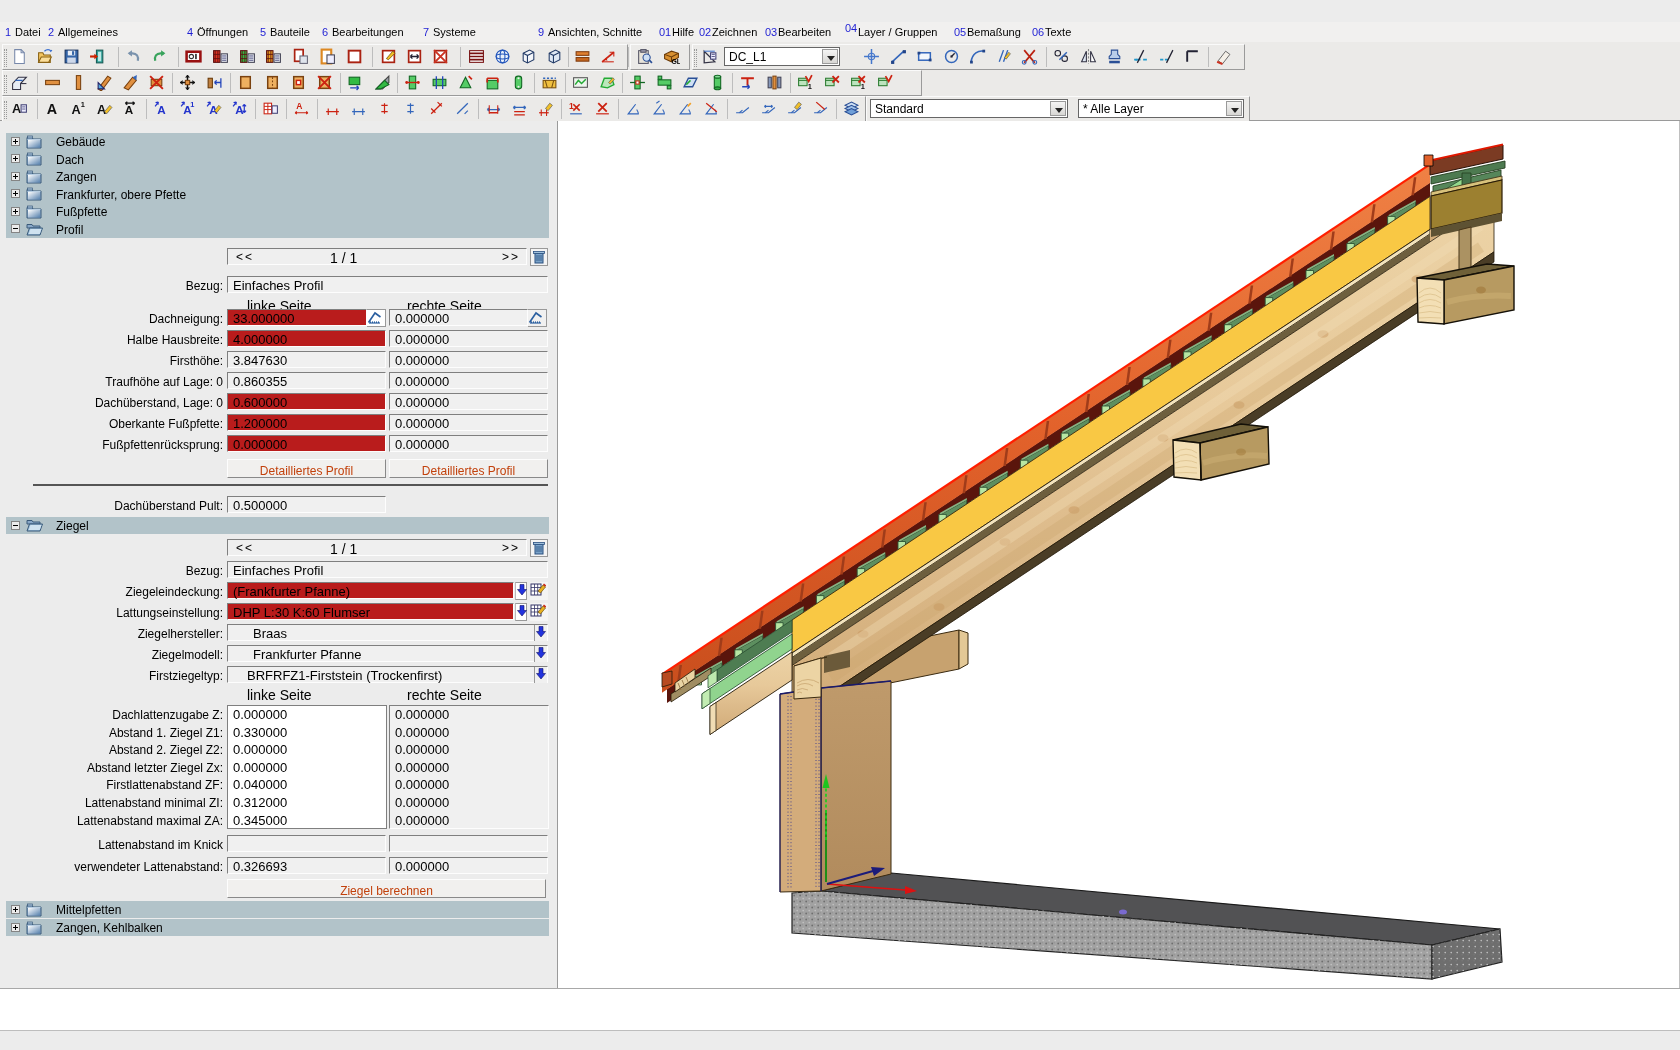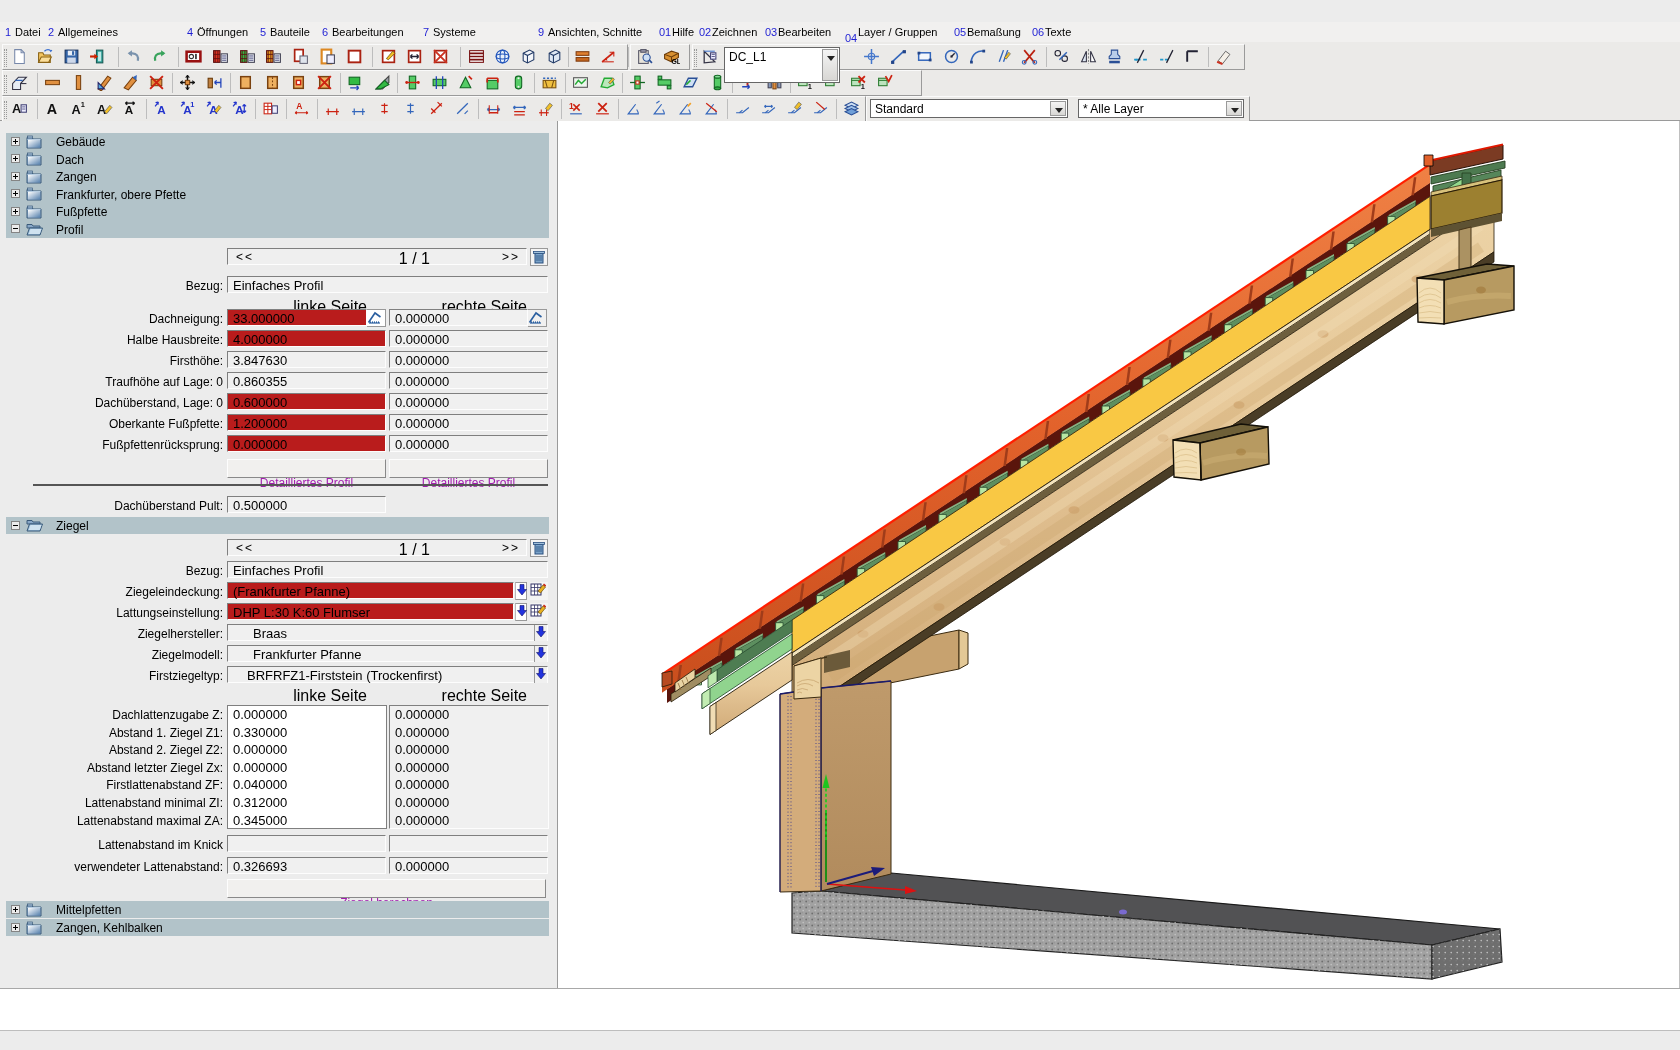--- a/index.html
+++ b/index.html
@@ -36,22 +36,22 @@
 .thdr{position:absolute;left:6px;width:543px;background:#b2c3c9}
 .titem{position:absolute;font-size:12px;color:#000}
 .pm{position:absolute;width:9px;height:9px;border:1px solid #848484;background:#ececec;}
 .pm:before{content:"";position:absolute;left:1px;top:3px;width:5px;height:1px;background:#000}
 .pm.plus:after{content:"";position:absolute;left:3px;top:1px;width:1px;height:5px;background:#000}
 .fld{position:absolute;height:17px;border:1px solid #7f7f7f;border-bottom-color:#fdfdfd;border-right-color:#fdfdfd;
  background:#f0f0f0;font-size:13px;color:#000;padding:1px 0 0 5px;white-space:nowrap}
 .fld.wh{background:#b91c1c}
 .lbl{position:absolute;text-align:right;font-size:12px;color:#000;white-space:nowrap}
 .btn3{position:absolute;background:#f1f0ee;border:1px solid #898989;border-top-color:#fdfdfd;border-left-color:#fdfdfd;
- text-align:center;font-size:12px;color:#a21caf;padding-top:16px}
-.ctr{position:absolute;text-align:right;font-size:16px}
+ text-align:center;font-size:12px;color:#c2410c;padding-top:4px}
+.ctr{position:absolute;text-align:left;font-size:14px}
 
 #view{left:557px;top:121px;width:1123px;height:867px;background:#fff;border-left:1px solid #9a9a9a;border-right:1px solid #c0c0c0}
 
 #wstrip{left:0;top:988px;width:1680px;height:43px;background:#fff;border-top:1px solid #a8a8a8;border-bottom:1px solid #bdbdbd}
 #sbar{left:0;top:1032px;width:1680px;height:18px;background:#ececec;font-size:11px}
 .scell{position:absolute;top:2px;height:15px;border:1px solid #9d9d9d;border-bottom-color:#fff;border-right-color:#fff;
  background:#ececec;padding:1px 0 0 6px}
 </style></head><body>
 <div id="page">
 
@@ -70,21 +70,21 @@
       <span class="abs n" style="left:423px;top:4px">7</span>
       <span class="abs m" style="left:433px;top:4px">Systeme</span>
       <span class="abs n" style="left:538px;top:4px">9</span>
       <span class="abs m" style="left:548px;top:4px">Ansichten, Schnitte</span>
       <span class="abs n" style="left:659px;top:4px">01</span>
       <span class="abs m" style="left:672px;top:4px">Hilfe</span>
       <span class="abs n" style="left:699px;top:4px">02</span>
       <span class="abs m" style="left:712px;top:4px">Zeichnen</span>
       <span class="abs n" style="left:765px;top:4px">03</span>
       <span class="abs m" style="left:778px;top:4px">Bearbeiten</span>
-      <span class="abs n" style="left:845px;top:10px">04</span>
+      <span class="abs n" style="left:845px;top:0">04</span>
       <span class="abs m" style="left:858px;top:4px">Layer / Gruppen</span>
       <span class="abs n" style="left:954px;top:4px">05</span>
       <span class="abs m" style="left:967px;top:4px">Bemaßung</span>
       <span class="abs n" style="left:1032px;top:4px">06</span>
       <span class="abs m" style="left:1045px;top:4px">Texte</span>
     </div>
 <div class="abs" id="tbar">
       <div class="tgrp" style="left:2px;top:2px;width:626px;height:26px"></div>
       <div class="tgrp" style="left:630px;top:2px;width:60px;height:26px"></div>
       <div class="tgrp" style="left:692px;top:2px;width:553px;height:26px"></div>
@@ -785,21 +785,21 @@
         </svg>
       </div>
       <div class="tsep" style="left:836px;top:57px"></div>
       <div class="tbtn" style="left:840px;top:55px">
         <svg width="17" height="17" viewBox="0 0 16 16">
           <path d="M2 5 L8 2 L14 5 L8 8z" fill="#cfe0f4" stroke="#2a4f96"></path>
           <path d="M2 8 L8 5 L14 8 L8 11z" fill="#9fc0e8" stroke="#2a4f96"></path>
           <path d="M2 11 L8 8 L14 11 L8 14z" fill="#6f9fd8" stroke="#2a4f96"></path>
         </svg>
       </div>
-      <div class="combo" style="left:724px;top:5px;width:116px;height:36px">
+      <div class="combo" style="left:724px;top:5px;width:116px;height:19px">
         <span class="cv">DC_L1</span>
         <span class="cb"></span>
       </div>
       <div class="combo" style="left:870px;top:57px;width:198px;height:19px">
         <span class="cv">Standard</span>
         <span class="cb"></span>
       </div>
       <div class="combo" style="left:1078px;top:57px;width:166px;height:19px">
         <span class="cv">* Alle Layer</span>
         <span class="cb"></span>

